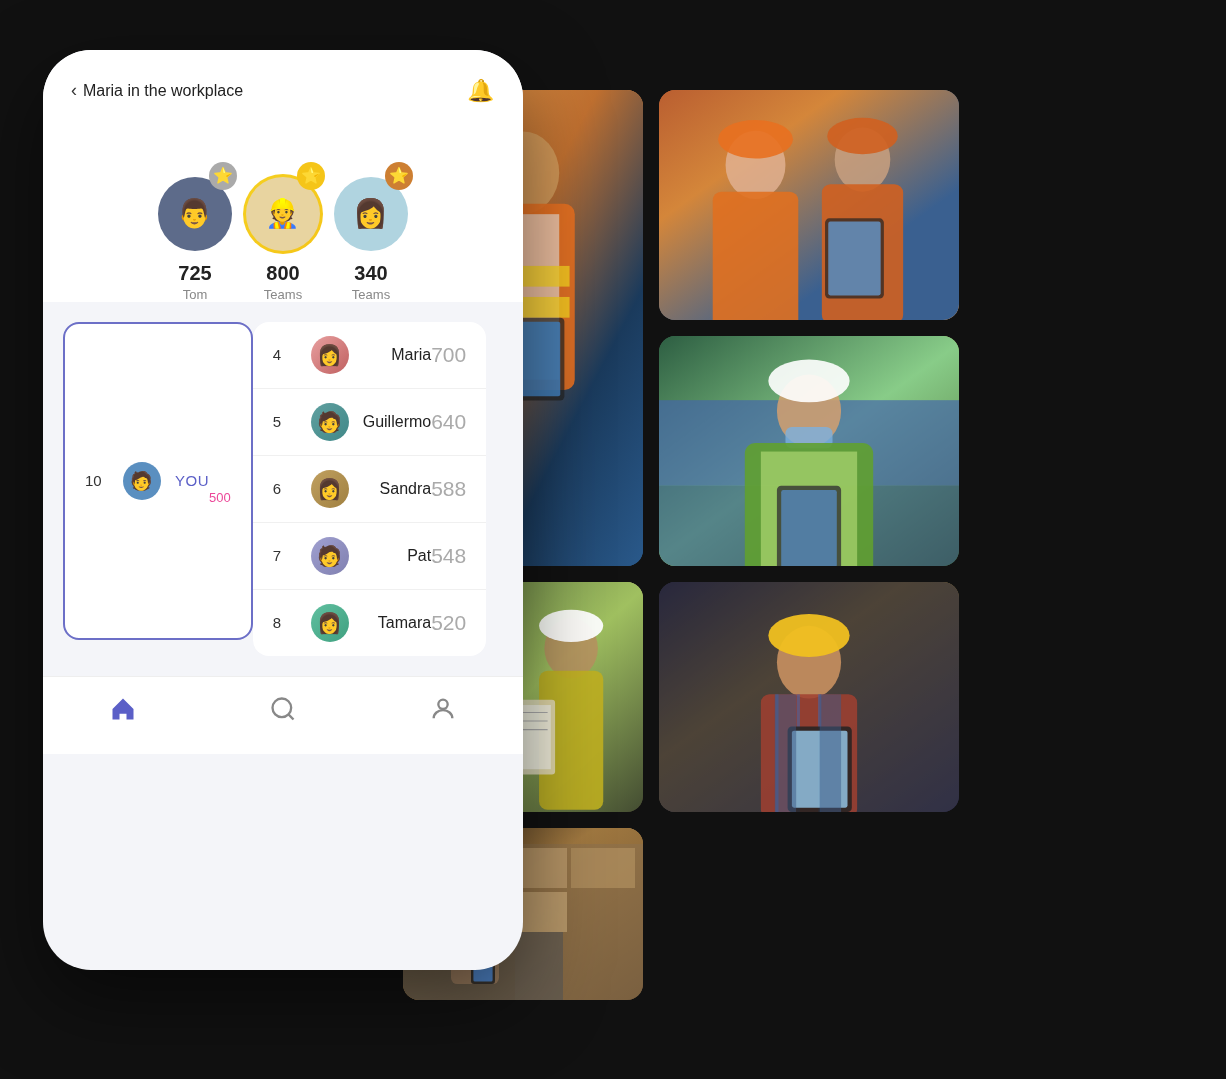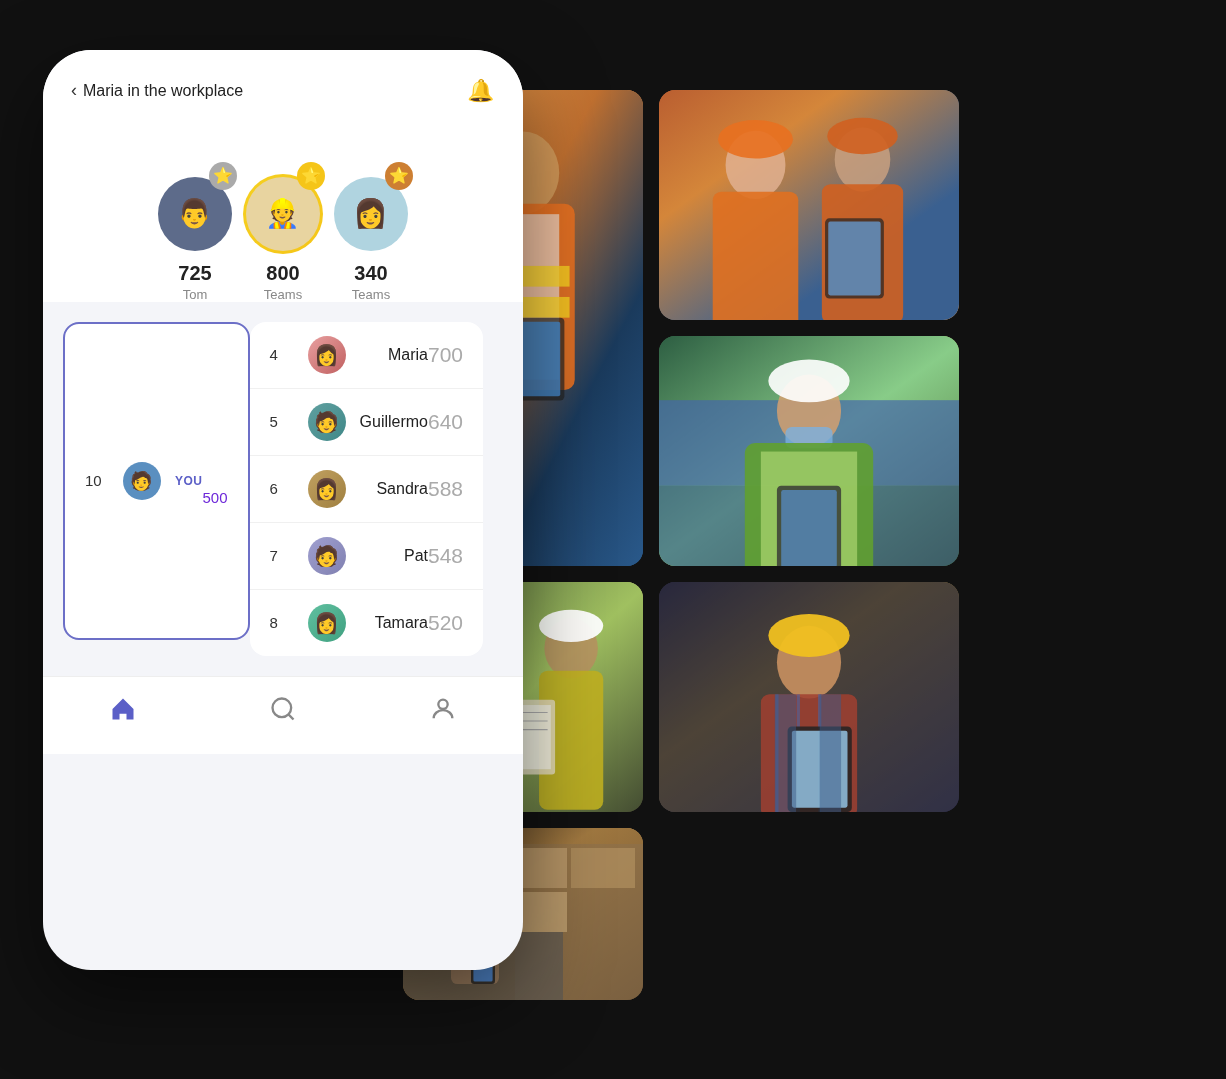--- a/index.html
+++ b/index.html
@@ -326,29 +326,29 @@
       align-items: center;
       justify-content: center;
       font-size: 18px;
       color: white;
       margin: 0 14px;
       flex-shrink: 0;
     }
 
     .you-label {
       flex: 1;
-      font-size: 12px;
-      font-weight: 700;
+      font-size: 15px;
+      font-weight: 400;
       color: #5b5fc7;
       letter-spacing: 0.5px;
     }
 
     .you-score {
-      font-size: 15px;
-      color: #6d28d9;
+      font-size: 13px;
+      color: #ec4899;
       margin-top: 34px;
     }
 
     
     .av-maria { background: linear-gradient(135deg, #e8a0a0, #c06060); }
     .av-guillermo { background: linear-gradient(135deg, #60a0a0, #408888); }
     .av-sandra { background: linear-gradient(135deg, #c0a060, #a08040); }
     .av-pat { background: linear-gradient(135deg, #a0a0d0, #8080b0); }
     .av-tamara { background: linear-gradient(135deg, #60c0a0, #40a080); }
   </style>

